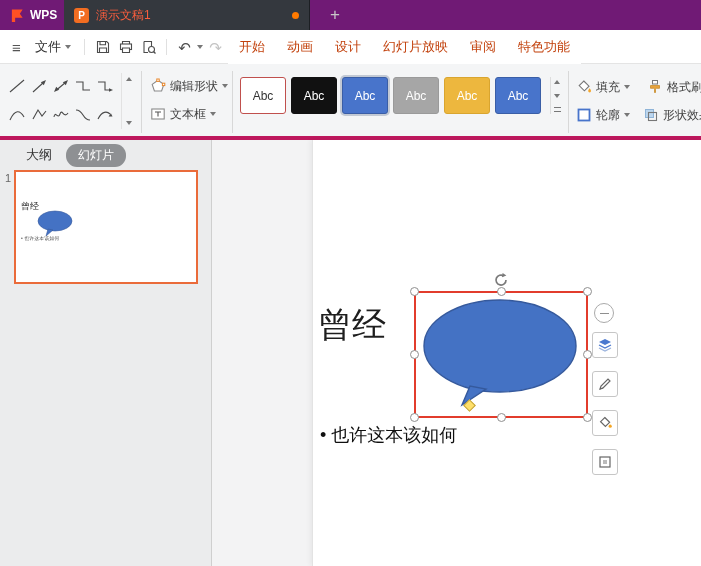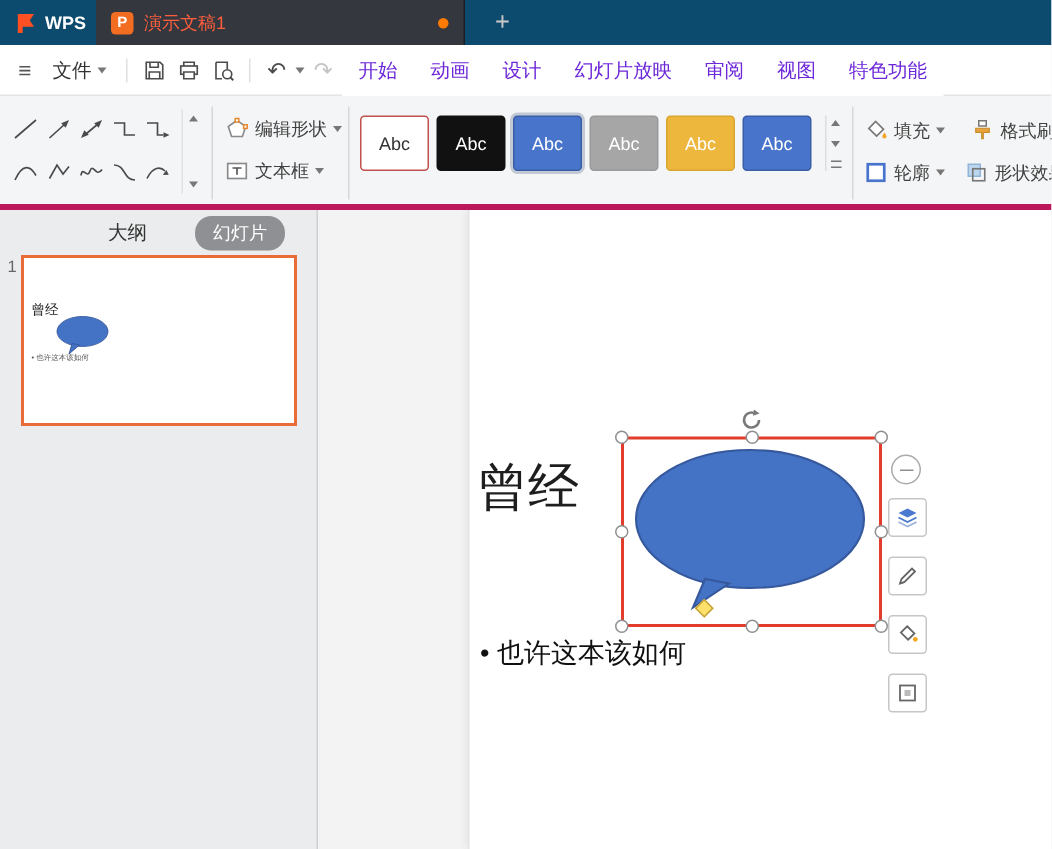--- a/index.html
+++ b/index.html
@@ -1,57 +1,57 @@
 <!DOCTYPE html>
 <html><head>
 <meta charset="utf-8">
 <style>
   *{margin:0;padding:0;box-sizing:border-box}
   html,body{width:701px;height:566px;overflow:hidden}
   body{font-family:"Liberation Sans","DejaVu Sans",sans-serif;position:relative;font-size:12px;color:#333;background:#fff}
   svg{display:block}
 
   
-  .titlebar{position:absolute;top:0;left:0;right:0;height:30px;background:#0c4a6e}
+  .titlebar{position:absolute;top:0;left:0;right:0;height:30px;background:#701a75}
   .wps-logo{position:absolute;left:0;top:0;height:30px;display:flex;align-items:center;gap:5px;padding:0 10px;color:#fff;font-weight:bold;font-size:12px}
   .doc-tab{position:absolute;left:64px;top:0;width:246px;height:30px;background:#34383e;border-right:1px solid #1c1f23;display:flex;align-items:center;gap:7px;padding:0 10px}
   .ptab-icon{width:15px;height:15px;background:#f26d21;border-radius:3px;color:#fff;font-size:10px;font-weight:bold;display:flex;align-items:center;justify-content:center}
   .doc-title{color:#fd5e3d;font-size:12px}
   .unsaved-dot{position:absolute;left:292px;top:12px;width:7px;height:7px;border-radius:50%;background:#ff7a00}
   .new-tab{position:absolute;left:322px;top:0;width:26px;height:30px;color:#c8c8c8;font-size:17px;display:flex;align-items:center;justify-content:center}
 
   
   .menubar{position:absolute;top:30px;left:0;right:0;height:34px;background:#fff;border-bottom:1px solid #e4e4e4}
   .mb-left{position:absolute;left:6px;top:0;height:34px;display:flex;align-items:center;gap:2px}
   .icon-btn{width:21px;height:26px;display:flex;align-items:center;justify-content:center}
   .caret{width:0;height:0;border-left:3.5px solid transparent;border-right:3.5px solid transparent;border-top:4px solid #777;display:inline-block}
   .vsep{width:1px;height:16px;background:#e0e0e0;margin:0 5px}
   .file-btn{display:flex;align-items:center;gap:4px;padding:0 6px;font-size:13px;color:#333}
   .hamburger{font-size:15px;color:#555}
   .undo{font-size:15px;color:#4c4c4c;line-height:1}
   .redo{font-size:15px;color:#c4c4c4;line-height:1}
   .mb-menus{position:absolute;left:228px;top:0;height:34px;display:flex;align-items:center;background:#fff}
-  .menu-item{padding:0 11px;font-size:13px;color:#6d28d9;height:34px;line-height:34px;white-space:nowrap}
+  .menu-item{padding:0 11px;font-size:13px;color:#c2410c;height:34px;line-height:34px;white-space:nowrap}
 
   
   .toolbar{position:absolute;top:64px;left:0;right:0;height:76px;background:#f4f5f6;border-bottom:4px solid #be185d}
   .line-tools{position:absolute;left:6px;top:7px;display:grid;grid-template-columns:repeat(5,22px);grid-auto-rows:29px}
   .ltool{display:flex;align-items:center;justify-content:center}
   .tool-scroll{position:absolute;left:121px;top:9px;width:14px;height:56px;display:flex;flex-direction:column;align-items:center;justify-content:space-between;padding:4px 0;border-left:1px solid #e2e2e2}
   .caret-up{width:0;height:0;border-left:3.5px solid transparent;border-right:3.5px solid transparent;border-bottom:4px solid #777}
   .vdiv{position:absolute;top:7px;width:1px;height:62px;background:#d8d8d8}
   .tb-row{position:absolute;display:flex;align-items:center;gap:4px;font-size:12px;color:#424242;height:20px;white-space:nowrap}
   .gallery{position:absolute;left:240px;top:13px;display:flex;gap:5px}
   .abc{width:46px;height:37px;border-radius:3px;display:flex;align-items:center;justify-content:center;font-size:12px}
   .gallery-scroll{position:absolute;left:550px;top:13px;width:13px;height:37px;border-left:1px solid #ddd;display:flex;flex-direction:column;align-items:center;justify-content:space-between;padding:3px 0 2px}
   .mini-bars{width:7px;height:5px;border-top:1px solid #777;border-bottom:1px solid #777}
 
   
   .left-panel{position:absolute;top:140px;left:0;width:212px;bottom:0;background:#ebeced;border-right:1px solid #cfcfcf}
-  .panel-tabs{height:30px;display:flex;align-items:center;gap:32px;padding-left:72px;font-size:13px;color:#333}
+  .panel-tabs{height:30px;display:flex;align-items:center;gap:14px;padding-left:26px;font-size:13px;color:#333}
   .slides-pill{background:#8e9093;color:#fff;border-radius:11px;padding:3px 12px;font-size:12px}
   .slide-num{position:absolute;left:5px;top:32px;font-size:11px;color:#666}
   .thumb{position:absolute;left:14px;top:30px;width:184px;height:114px;background:#fff;border:2px solid #ea6b3a}
   .t-title{position:absolute;left:5px;top:28px;font-size:9px;color:#222}
   .t-bubble{position:absolute;left:20px;top:38px}
   .t-bullet{position:absolute;left:5px;top:63px;font-size:5px;color:#555;white-space:nowrap}
 
   
   .canvas{position:absolute;top:140px;left:212px;right:0;bottom:0;background:#f3f3f4}
   .slide-page{position:absolute;left:100px;top:0;right:0;bottom:0;background:#fff;border-left:1px solid #e3e3e3;box-shadow:-2px 0 5px rgba(0,0,0,.05)}
@@ -122,21 +122,20 @@
     <span class="icon-btn redo">↷</span>
     <span style="width:10px"></span>
     <span class="caret"></span>
   </div>
   <div class="mb-menus">
     <span class="menu-item">开始</span>
     <span class="menu-item">动画</span>
     <span class="menu-item">设计</span>
     <span class="menu-item">幻灯片放映</span>
     <span class="menu-item">审阅</span>
-    <span class="menu-item">视图</span>
     <span class="menu-item">特色功能</span>
   </div>
 </div>
 
 <div class="toolbar">
 
   <div class="line-tools">
     <span class="ltool">
         <svg width="18" height="16" viewBox="0 0 18 16">
           <path d="M2 14 L16 2" fill="none" stroke="#4a4a4a" stroke-width="1.1"></path>

